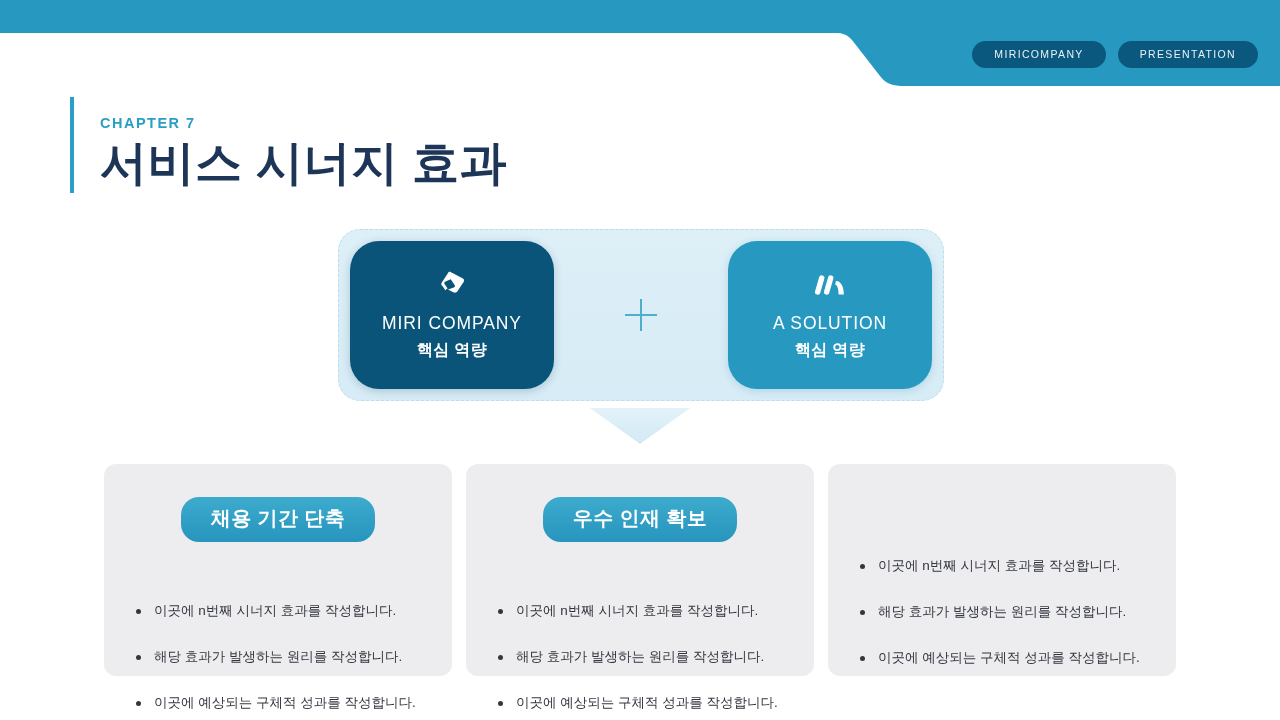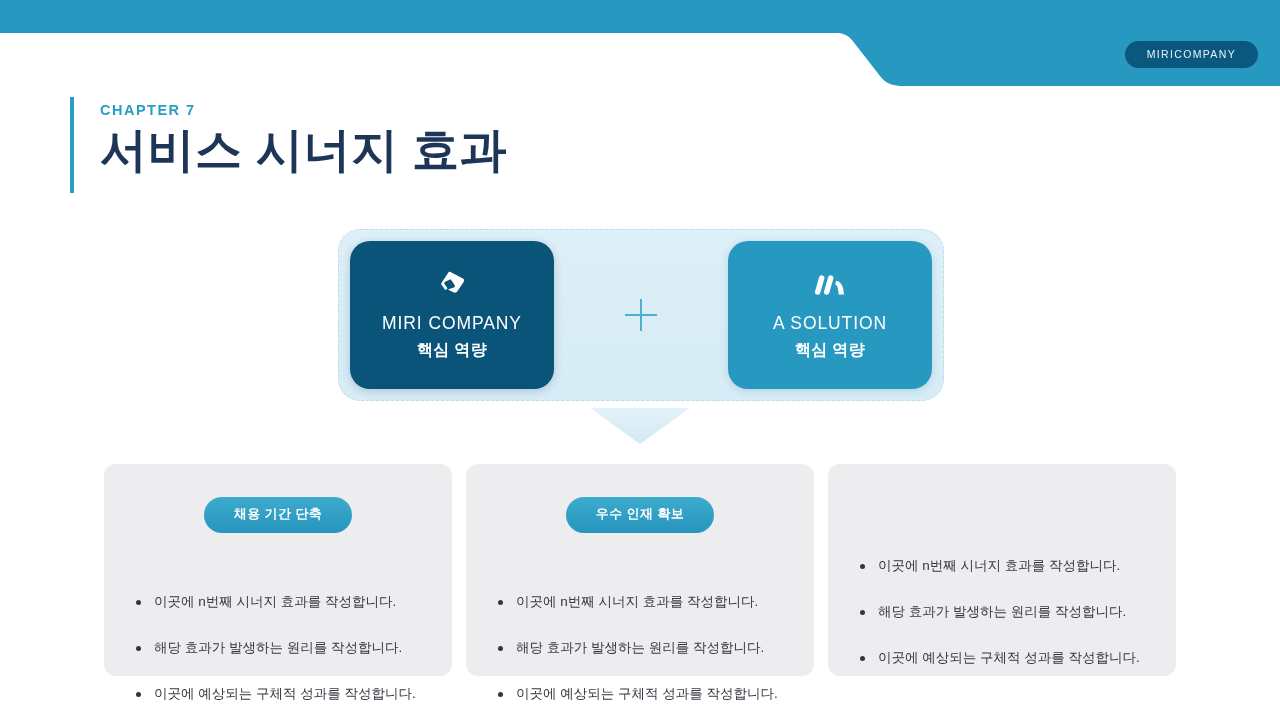--- a/index.html
+++ b/index.html
@@ -52,21 +52,21 @@
     padding-left: 26px;
     border-left: 4px solid #2a9ec4;
     height: 96px;
     box-sizing: border-box;
   }
   #chapter-label {
     color: #2a9ec4;
     font-size: 14.5px;
     font-weight: bold;
     letter-spacing: 1.5px;
-    margin-top: 5px;
+    margin-top: 18px;
   }
   #page-title {
     color: #1d3557;
     font-size: 47px;
     font-weight: bold;
     letter-spacing: 0.5px;
     margin-top: 7px;
     line-height: 1.08;
     white-space: nowrap;
   }
@@ -83,21 +83,21 @@
     border-radius: 22px;
     box-sizing: border-box;
     display: flex;
     align-items: center;
     justify-content: space-between;
     padding: 0 11px;
   }
   .synergy-card {
     width: 204px;
     height: 148px;
-    border-radius: 20px;
+    border-radius: 29px;
     display: flex;
     flex-direction: column;
     align-items: center;
     justify-content: center;
     color: #ffffff;
     box-sizing: border-box;
   }
   #synergy-card-left {
     background: #0a5479;
     box-shadow: 0 2px 9px rgba(10,60,90,0.22);
@@ -156,21 +156,21 @@
     border-radius: 12px;
     box-sizing: border-box;
     display: flex;
     flex-direction: column;
     align-items: center;
     padding-top: 33px;
   }
   .benefit-pill {
     background: linear-gradient(180deg, #3cabcd 0%, #2795bd 100%);
     color: #ffffff;
-    font-size: 13px;
+    font-size: 20px;
     font-weight: bold;
     padding: 8px 30px 10px;
     border-radius: 18px;
     letter-spacing: 0.4px;
     white-space: nowrap;
   }
   .benefit-list {
     margin: 0;
     padding: 0;
     list-style: none;
@@ -206,20 +206,21 @@
 <div id="header-band">
   <svg width="1280" height="92" viewBox="0 0 1280 92">
     <path d="M0 0 H1280 V86 Q1280 86 1280 86 H905
              C893 86 886 84 880 76
              L852 40 C846 33 840 33 834 33 H0 Z" fill="#2799c0"></path>
   </svg>
 </div>
 
 <div id="header-tags">
   <div class="header-tag">MIRICOMPANY</div>
+  <div class="header-tag">PRESENTATION</div>
 </div>
 
 <div id="title-block">
   <div id="chapter-label">CHAPTER 7</div>
   <div id="page-title">서비스 시너지 효과</div>
 </div>
 
 <div id="synergy-container">
 
   <div class="synergy-card" id="synergy-card-left">

